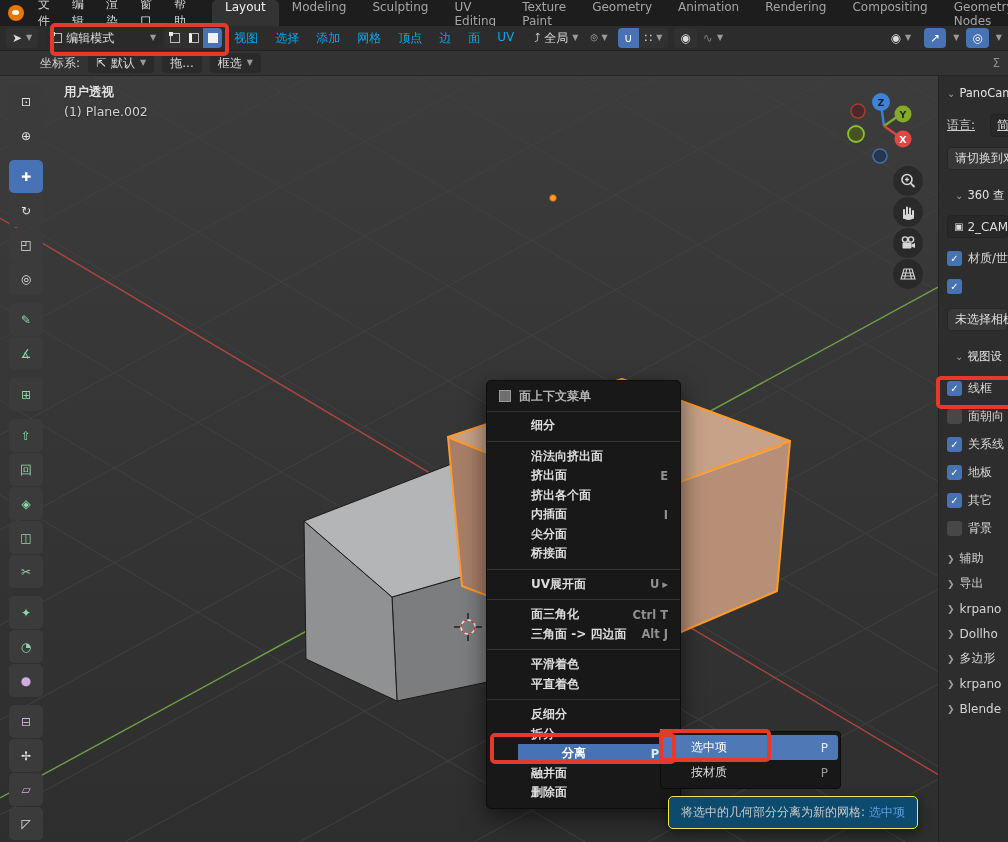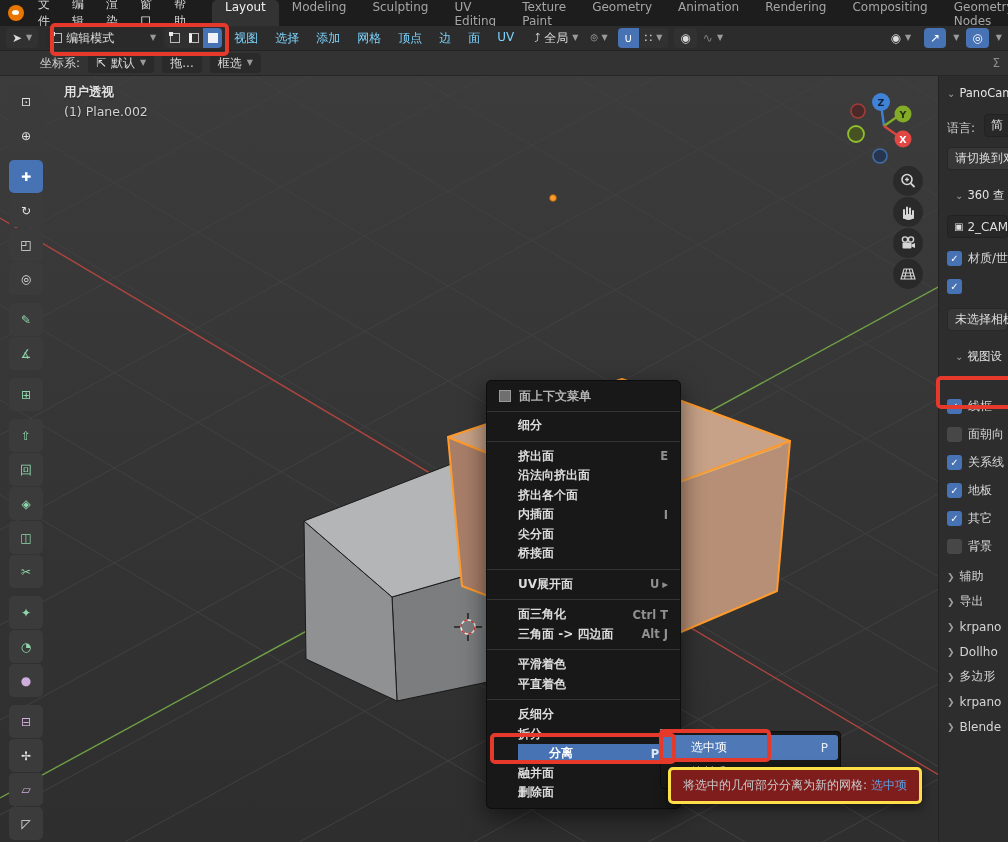--- a/index.html
+++ b/index.html
@@ -26,21 +26,21 @@
   .mode-group{display:flex;margin-left:3px;}
   .modebtn{width:19px;height:20px;background:#303030;display:flex;align-items:center;justify-content:center;}
   .modebtn:first-child{border-radius:4px 0 0 4px;}
   .modebtn:last-child{border-radius:0 4px 4px 0;}
   .modebtn.active{background:#4772b3;}
   .ic-sq{width:10px;height:10px;border:1.5px solid #bdbdbd;display:inline-block;position:relative;}
   .ic-sq.vert::after{content:"";position:absolute;left:-2px;top:-2px;width:4px;height:4px;background:#e9e9e9;}
   .ic-sq.edge{border-left:3px solid #f0f0f0;}
   .ic-sq.face{background:#eef2f8;border-color:#eef2f8;}
   .h-menus{display:flex;gap:17px;margin:0 14px 0 12px;}
-  .h-menu{color:#7dd3fc;}
+  .h-menu{color:#0ea5e9;}
   .glyph{font-size:12px;line-height:1;}
   .dim{color:#7c7c7c;}
   .right-cluster{margin-left:auto;display:flex;gap:7px;align-items:center;}
 
   
   .tool-settings{position:absolute;left:0;top:51px;width:100%;height:25px;background:#333333;display:flex;align-items:center;padding:0 8px 0 40px;border-bottom:1px solid #262626;}
   .ts-label{color:#cecece;margin-right:8px;}
   .tsbtn{height:20px;display:flex;align-items:center;gap:5px;background:#2a2a2a;border-radius:4px;padding:0 8px;color:#dcdcdc;margin-right:8px;}
 
   
@@ -61,53 +61,53 @@
   
   .gizmo{position:absolute;left:840px;top:12px;}
   .navcol{position:absolute;left:893px;top:90px;display:flex;flex-direction:column;gap:1px;}
   .navbtn{width:30px;height:30px;border-radius:50%;background:rgba(30,30,30,.55);display:flex;align-items:center;justify-content:center;}
 
   
   .sidebar{position:absolute;left:938px;top:0;width:70px;height:766px;background:#2d2d2d;border-left:1px solid #222;padding:10px 0 0 8px;overflow:hidden;}
   .sec-h{color:#e3e3e3;font-size:11.5px;white-space:nowrap;display:flex;align-items:center;gap:4px;}
   .sec-h::before{content:"⌄";color:#9e9e9e;font-size:10px;}
   .sec-h.indent{margin-left:8px;}
-  .srow{display:flex;align-items:flex-end;gap:9px;white-space:nowrap;}
+  .srow{display:flex;align-items:center;gap:15px;white-space:nowrap;text-decoration:underline;}
   .sbtn{background:#373737;border:1px solid #272727;border-radius:4px;color:#dedede;height:23px;display:flex;align-items:center;padding:0 7px;white-space:nowrap;}
   .sdd{background:#282828;border:1px solid #222;border-radius:4px;color:#dedede;height:23px;display:flex;align-items:center;gap:4px;padding:0 6px;white-space:nowrap;}
   .cbrow{display:flex;align-items:center;gap:6px;height:20px;margin-bottom:8px;white-space:nowrap;color:#d9d9d9;}
   .cb{width:15px;height:15px;border-radius:3px;background:#474747;flex:none;display:flex;align-items:center;justify-content:center;color:#fff;font-size:10px;}
   .cbrow.checked .cb{background:#4772b3;}
   .cbrow.checked .cb::after{content:"✓";}
   .colrow{display:flex;align-items:center;gap:5px;height:25px;color:#d5d5d5;white-space:nowrap;}
   .colrow::before{content:"❯";font-size:9px;color:#9e9e9e;}
 
   
   .ctx{position:absolute;left:486px;top:304px;width:195px;background:#181818;border:1px solid #0d0d0d;border-radius:5px;box-shadow:0 8px 24px rgba(0,0,0,.55);padding:3px 0 5px;z-index:20;font-weight:bold;}
   .ctx-title{height:24px;display:flex;align-items:center;gap:8px;padding:0 12px;color:#b4b4b4;}
   .fold-ic{width:12px;height:12px;border:1.5px solid #9a9a9a;position:relative;background:#6f6f6f;}
-  .mrow{height:19.5px;display:flex;align-items:center;padding:0 12px 0 31px;color:#dddddd;}
+  .mrow{height:19.5px;display:flex;align-items:center;padding:0 12px 0 44px;color:#dddddd;}
   .mrow .lbl{flex:1;white-space:nowrap;}
   .mrow .key{color:#909090;font-size:11.5px;white-space:nowrap;}
   .mrow.active{background:#4772b3;color:#fff;margin-left:31px;}
   .mrow.active .key{color:#dfe7f3;}
   .mrow.arrow .key::after{content:"▸";margin-left:3px;}
   .mrow.sep{height:1px;background:#343434;margin:5px 0;padding:0;}
   .ctx-sep{height:1px;background:#343434;margin:3px 0 4px;}
 
   
   .submenu{position:absolute;left:660px;top:655px;width:181px;background:#181818;border:1px solid #0d0d0d;border-radius:4px;padding:3px 0;z-index:22;}
   .smrow{height:25px;display:flex;align-items:center;padding:0 12px 0 30px;color:#dddddd;}
   .smrow .lbl{flex:1;}
   .smrow .key{color:#9a9a9a;}
   .smrow.active{background:#4f79b6;color:#fff;border-radius:3px;margin:0 2px;padding:0 10px 0 28px;}
   .smrow.active .key{color:#e4ecf7;}
 
   
-  .tooltip{position:absolute;left:668px;top:691px;background:#7f1d1d;border:3px solid #fde047;border-radius:5px;padding:7px 12px;color:#c9c9c9;white-space:nowrap;z-index:30;box-shadow:0 4px 12px rgba(0,0,0,.5);}
+  .tooltip{position:absolute;left:668px;top:720px;background:#0c4a6e;border:1px solid #fde047;border-radius:5px;padding:7px 12px;color:#c9c9c9;white-space:nowrap;z-index:30;box-shadow:0 4px 12px rgba(0,0,0,.5);}
   .tooltip .hl{color:#5f9dde;margin-left:4px;}
 
   
   .redbox{position:absolute;border:4px solid #e5392c;border-radius:5px;z-index:40;pointer-events:none;}
 </style>
 </head>
 <body>
 
 <div class="screen">
 
@@ -454,21 +454,21 @@
       </div>
       <div class="cbrow checked">
         <span class="cb"></span>
       </div>
       <div class="sbtn" style="margin-top:12px">
           <span>未选择相机</span>
         </div>
       <div class="sec-h indent" style="margin-top:18px">
           <span>视图设</span>
         </div>
-      <div style="margin-top:32px">
+      <div style="margin-top:14px">
 
       <div class="cbrow checked annotated" style="outline: none;">
             <span class="cb"></span>
             <span>线框</span>
           </div>
           <div class="cbrow">
             <span class="cb"></span>
             <span>面朝向</span>
           </div>
           <div class="cbrow checked">
@@ -524,26 +524,26 @@
 
       <div class="mrow">
             <span class="lbl">细分</span>
             <span class="key"></span>
           </div>
           <div class="mrow sep">
             
             
           </div>
           <div class="mrow">
+            <span class="lbl">沿法向挤出面</span>
+            <span class="key"></span>
+          </div>
+          <div class="mrow">
             <span class="lbl">挤出面</span>
             <span class="key">E</span>
-          </div>
-          <div class="mrow">
-            <span class="lbl">沿法向挤出面</span>
-            <span class="key"></span>
           </div>
           <div class="mrow">
             <span class="lbl">挤出各个面</span>
             <span class="key"></span>
           </div>
           <div class="mrow">
             <span class="lbl">内插面</span>
             <span class="key">I</span>
           </div>
           <div class="mrow">

